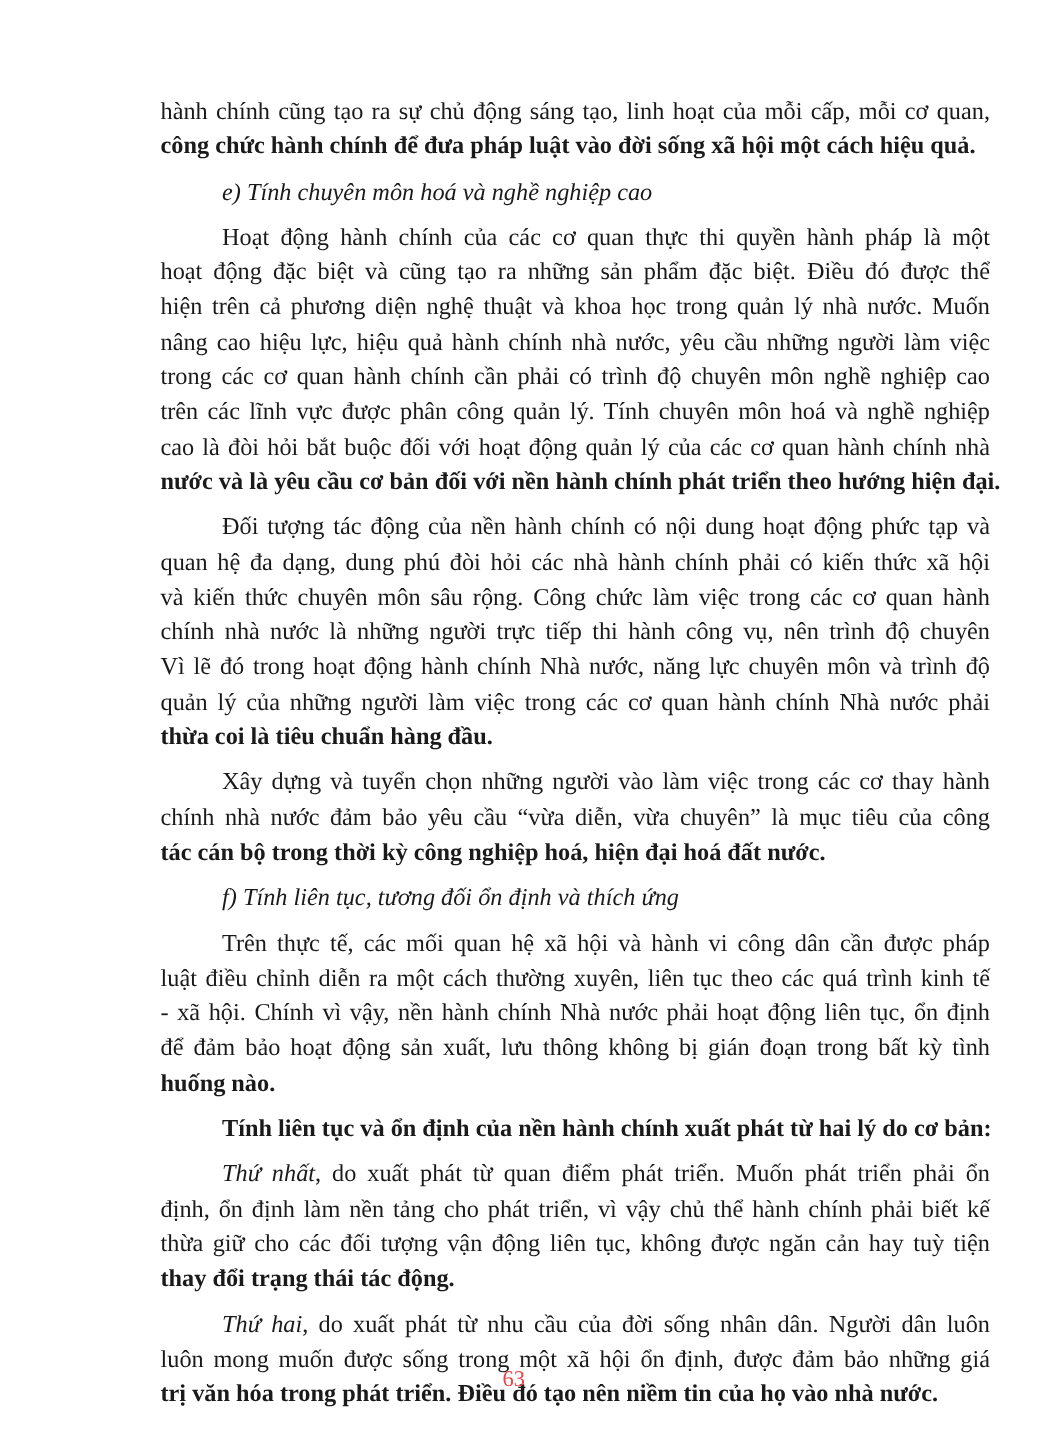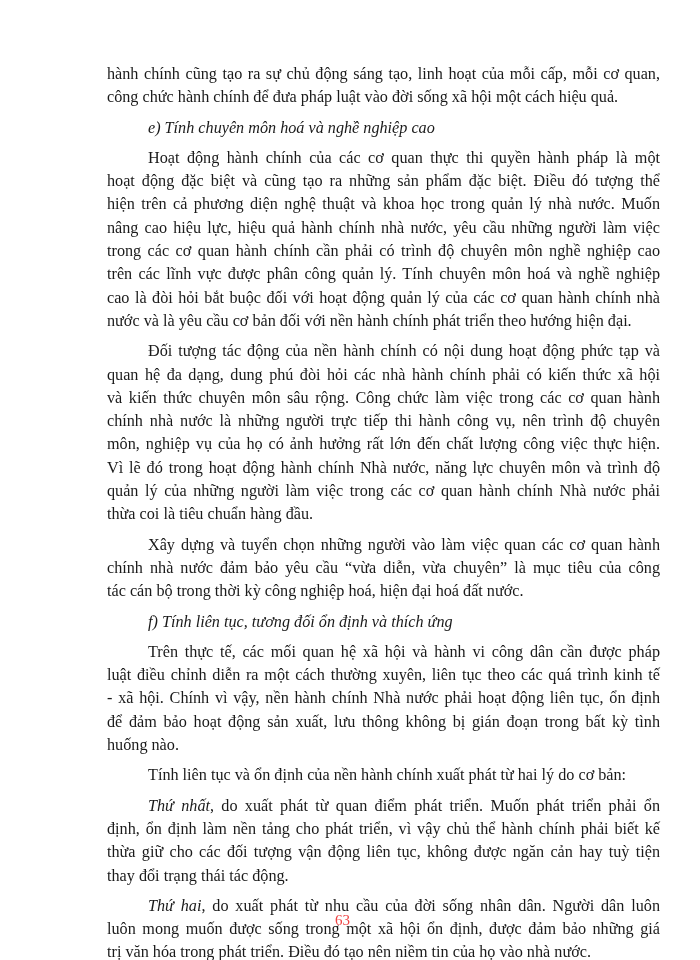--- a/index.html
+++ b/index.html
@@ -19,21 +19,21 @@
   }
   .line {
     font-size: 16.2px;
     line-height: 23.3px;
     text-align: justify;
     text-align-last: justify;
     white-space: nowrap;
     height: 23.3px;
     overflow: visible;
   }
-  .line.last { text-align-last: left; }
+  .line.last { text-align-last: left; font-weight: bold; }
   .indent { padding-left: 41px; }
   .heading {
     font-style: italic;
     padding-left: 41px;
     font-size: 16.2px;
     line-height: 23.3px;
     height: 23.3px;
     margin-top: 7px;
     margin-bottom: 7px;
   }
@@ -56,42 +56,41 @@
 
   <div class="para first">
     <div class="line">hành chính cũng tạo ra sự chủ động sáng tạo, linh hoạt của mỗi cấp, mỗi cơ quan,</div>
     <div class="line last">công chức hành chính để đưa pháp luật vào đời sống xã hội một cách hiệu quả.</div>
   </div>
 
   <div class="heading">e) Tính chuyên môn hoá và nghề nghiệp cao</div>
 
   <div class="para" style="margin-top:0">
     <div class="line indent">Hoạt động hành chính của các cơ quan thực thi quyền hành pháp là một</div>
-    <div class="line">hoạt động đặc biệt và cũng tạo ra những sản phẩm đặc biệt. Điều đó tượng thể</div>
+    <div class="line">hoạt động đặc biệt và cũng tạo ra những sản phẩm đặc biệt. Điều đó được thể</div>
     <div class="line">hiện trên cả phương diện nghệ thuật và khoa học trong quản lý nhà nước. Muốn</div>
     <div class="line">nâng cao hiệu lực, hiệu quả hành chính nhà nước, yêu cầu những người làm việc</div>
     <div class="line">trong các cơ quan hành chính cần phải có trình độ chuyên môn nghề nghiệp cao</div>
     <div class="line">trên các lĩnh vực được phân công quản lý. Tính chuyên môn hoá và nghề nghiệp</div>
     <div class="line">cao là đòi hỏi bắt buộc đối với hoạt động quản lý của các cơ quan hành chính nhà</div>
     <div class="line last">nước và là yêu cầu cơ bản đối với nền hành chính phát triển theo hướng hiện đại.</div>
   </div>
 
   <div class="para">
     <div class="line indent">Đối tượng tác động của nền hành chính có nội dung hoạt động phức tạp và</div>
     <div class="line">quan hệ đa dạng, dung phú đòi hỏi các nhà hành chính phải có kiến thức xã hội</div>
     <div class="line">và kiến thức chuyên môn sâu rộng. Công chức làm việc trong các cơ quan hành</div>
     <div class="line">chính nhà nước là những người trực tiếp thi hành công vụ, nên trình độ chuyên</div>
-    <div class="line">môn, nghiệp vụ của họ có ảnh hưởng rất lớn đến chất lượng công việc thực hiện.</div>
     <div class="line">Vì lẽ đó trong hoạt động hành chính Nhà nước, năng lực chuyên môn và trình độ</div>
     <div class="line">quản lý của những người làm việc trong các cơ quan hành chính Nhà nước phải</div>
     <div class="line last">thừa coi là tiêu chuẩn hàng đầu.</div>
   </div>
 
   <div class="para">
-    <div class="line indent">Xây dựng và tuyển chọn những người vào làm việc quan các cơ quan hành</div>
+    <div class="line indent">Xây dựng và tuyển chọn những người vào làm việc trong các cơ thay hành</div>
     <div class="line">chính nhà nước đảm bảo yêu cầu “vừa diễn, vừa chuyên” là mục tiêu của công</div>
     <div class="line last">tác cán bộ trong thời kỳ công nghiệp hoá, hiện đại hoá đất nước.</div>
   </div>
 
   <div class="heading">f) Tính liên tục, tương đối ổn định và thích ứng</div>
 
   <div class="para" style="margin-top:0">
     <div class="line indent">Trên thực tế, các mối quan hệ xã hội và hành vi công dân cần được pháp</div>
     <div class="line">luật điều chỉnh diễn ra một cách thường xuyên, liên tục theo các quá trình kinh tế</div>
     <div class="line">- xã hội. Chính vì vậy, nền hành chính Nhà nước phải hoạt động liên tục, ổn định</div>

